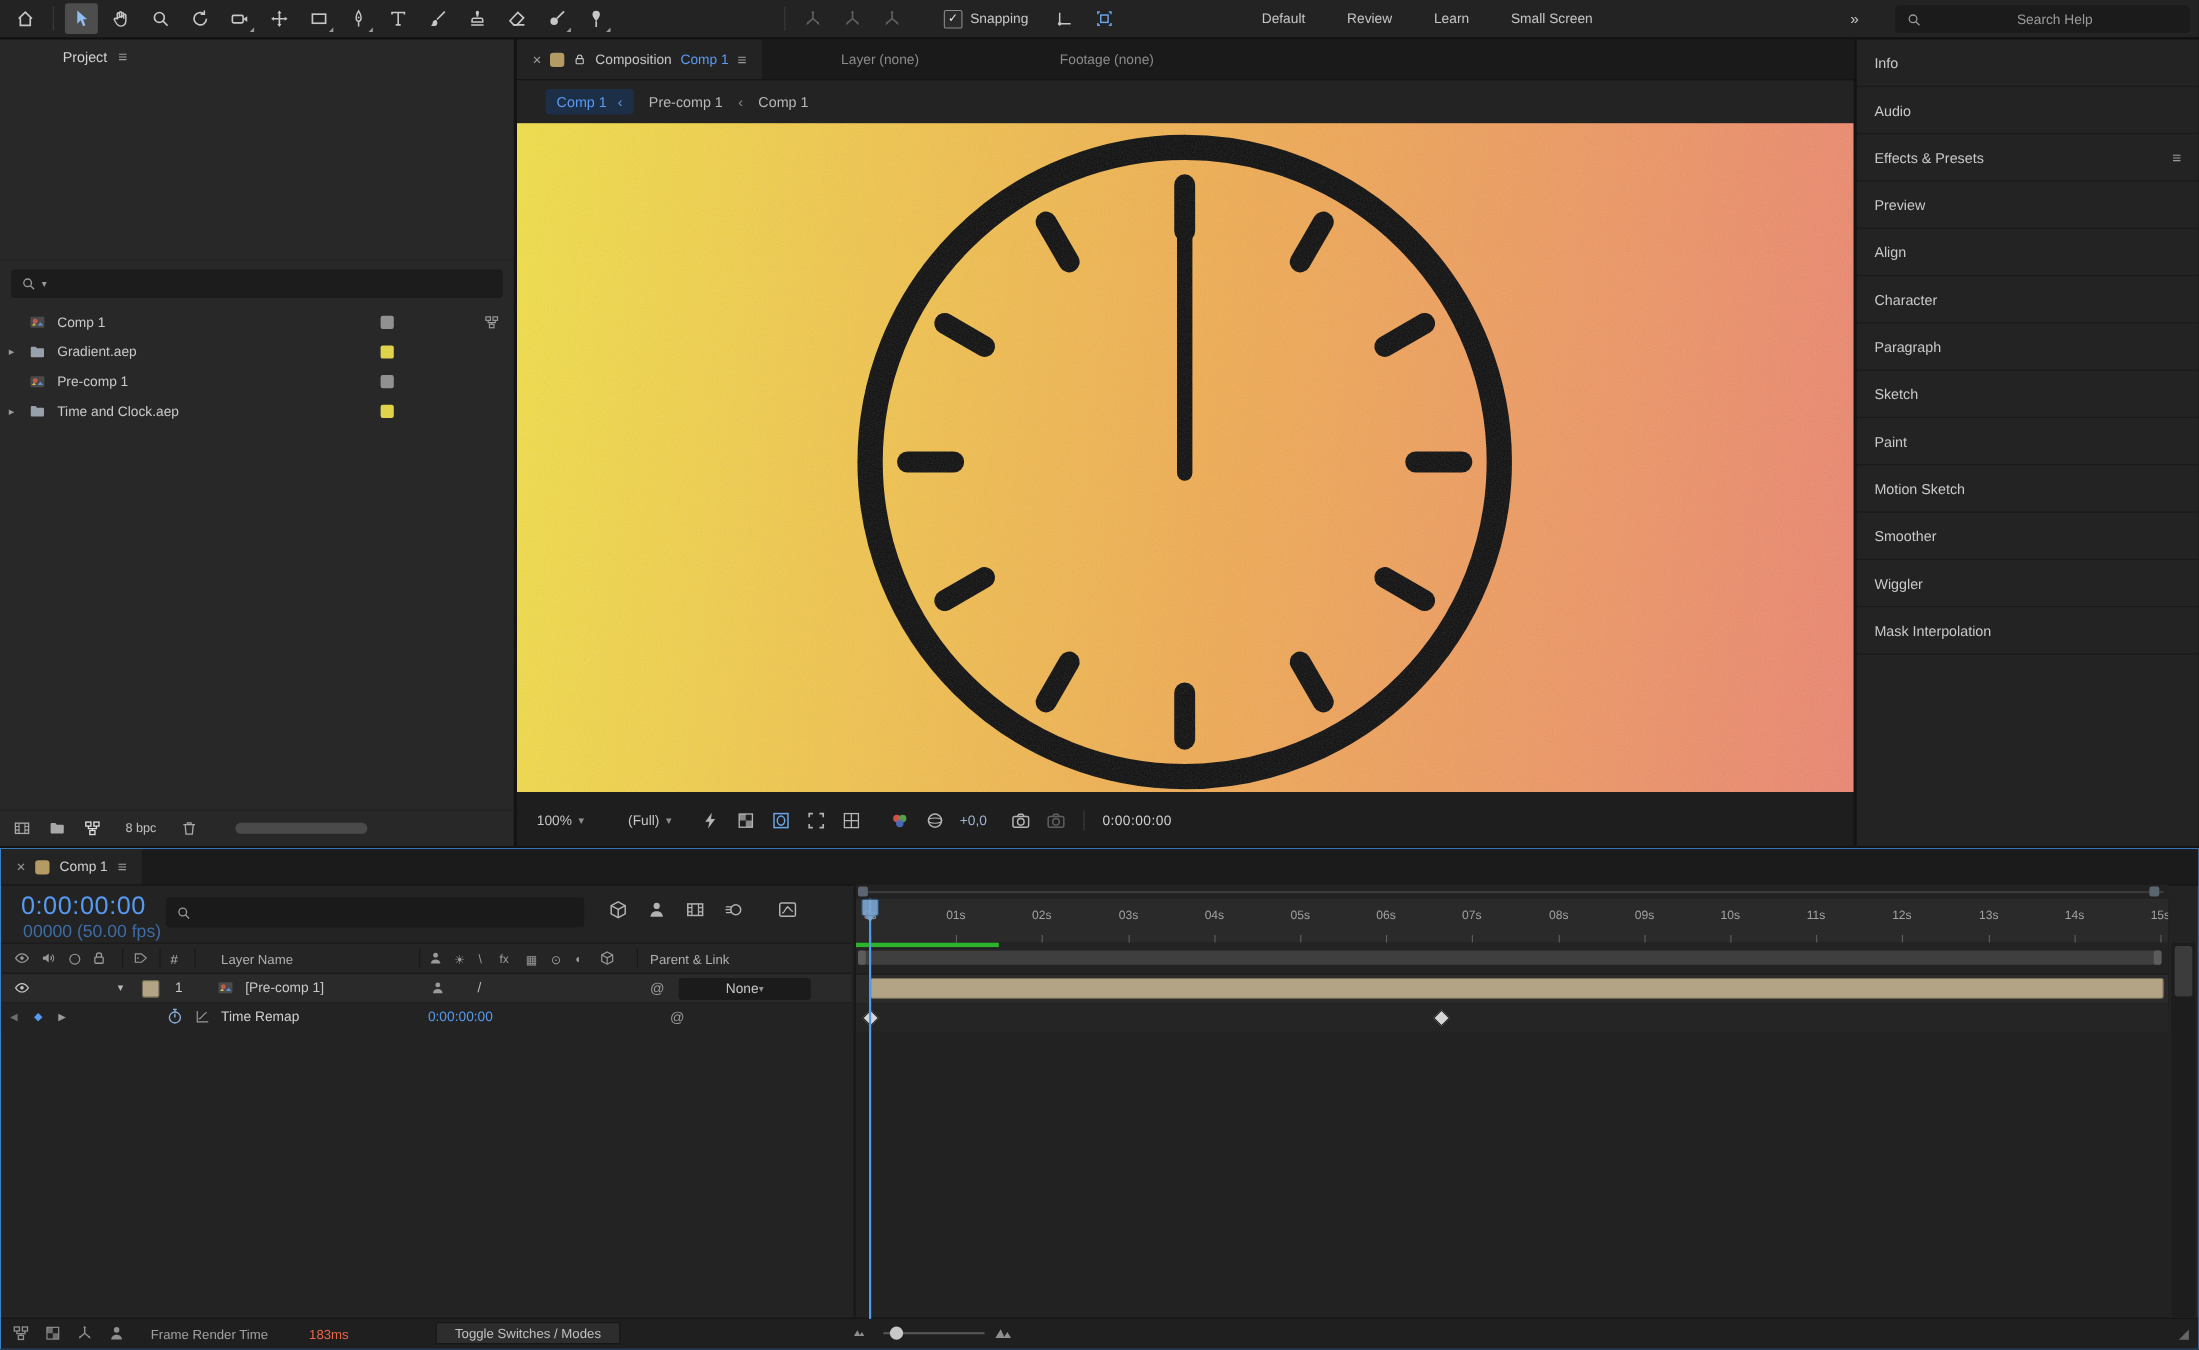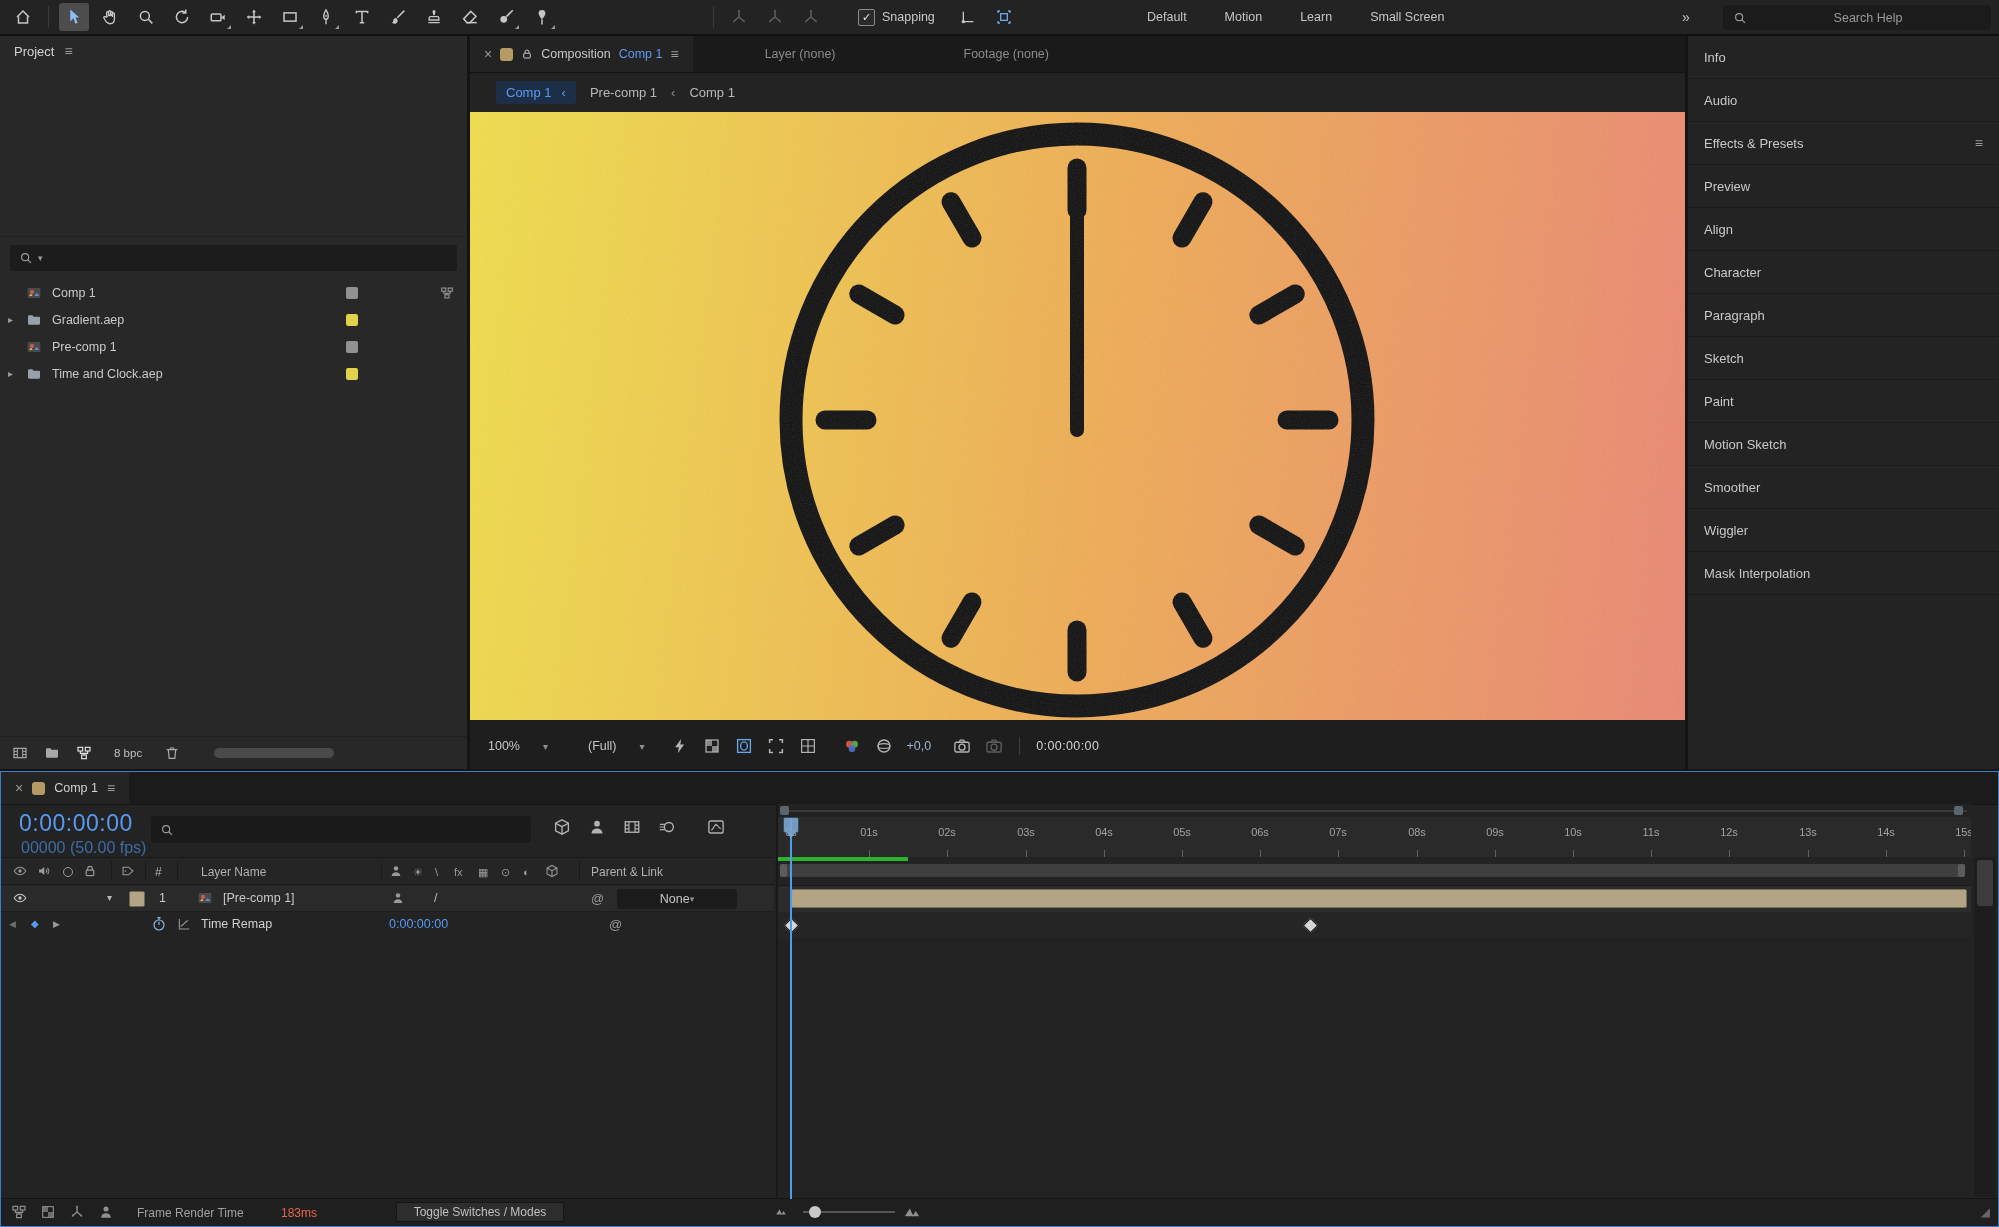--- a/index.html
+++ b/index.html
@@ -28,21 +28,21 @@
   .tb-overflow{position:absolute;left:1682px;top:0;height:34px;display:flex;align-items:center;
         color:#c6c6c6;font-size:14px;}
   .help-search{position:absolute;right:8px;top:5px;width:268px;height:25px;background:#1b1b1b;
         border-radius:4px;display:flex;align-items:center;gap:8px;padding:0 10px;box-sizing:border-box;color:#9a9a9a;}
   .help-search input{flex:1;background:transparent;border:none;outline:none;color:#bbb;
         font:inherit;padding:0;text-align:center;}
   .help-search input::placeholder{color:#9a9a9a;}
 
   
   .project{position:absolute;left:0;top:36px;width:467px;height:733px;background:#282828;}
-  .panel-head{height:30px;display:flex;align-items:center;gap:10px;padding:0 14px;color:#d2d2d2;font-size:13px;}
+  .panel-head{height:30px;display:flex;align-items:center;gap:10px;padding:0 14px;color:#d2d2d2;font-size:13px;margin-left:43px;}
   .menu-glyph{color:#9a9a9a;font-size:14px;}
   .proj-preview{height:170px;border-bottom:1px solid #222;}
   .proj-search{margin:8px 10px;height:26px;background:#1c1c1c;border-radius:3px;
         display:flex;align-items:center;gap:5px;padding:0 9px;color:#9a9a9a;}
   .proj-cols{position:relative;height:24px;background:#2d2d2d;border-top:1px solid #202020;
         border-bottom:1px solid #202020;font-size:12px;color:#b4b4b4;}
   .proj-cols .cname{position:absolute;left:30px;top:5px;}
   .proj-cols .ctag{position:absolute;left:344px;top:5px;color:#9a9a9a;}
   .proj-cols .ccomment{position:absolute;left:374px;top:5px;}
   .pcol-div{position:absolute;top:3px;bottom:3px;width:1px;background:#404040;}
@@ -71,21 +71,21 @@
   .ghost2{margin-left:100px;}
   .vcrumbs{height:39px;background:#232323;display:flex;align-items:center;gap:14px;padding:0 26px;font-size:13px;}
   .crumb-pill{display:flex;align-items:center;gap:10px;background:#1c2f47;border-radius:3px;
         padding:4px 10px;color:#5b9af2;}
   .crumb{color:#b8b8b8;}
   .crumb-sep{color:#8a8a8a;}
   .vport{position:absolute;left:0;top:76px;width:1215px;height:608px;overflow:hidden;
         background:linear-gradient(97deg,#f1df49 0%,#f0ac53 52%,#ec8672 100%);}
   .vport svg.layer-fill{position:absolute;left:0;top:0;}
   .vbar{position:absolute;left:0;top:691px;right:0;height:38px;display:flex;align-items:center;padding:0 18px;color:#c6c6c6;}
-  .vdd{display:flex;align-items:center;gap:23px;}
+  .vdd{display:flex;align-items:center;gap:6px;}
   .vdd .chev{color:#8f8f8f;font-size:10px;}
   .vbar-ic{color:#b4b4b4;margin-left:14px;flex:none;}
   .vbar-ic.on{color:#6aa5e8;}
   .vbar-sep{width:1px;height:18px;background:#3c3c3c;margin-left:16px;}
   .vtime{margin-left:16px;color:#d2d2d2;letter-spacing:.4px;}
 
   
   .rightpanel{position:absolute;left:1688px;top:36px;width:311px;height:733px;background:#232323;}
   .rp-row{height:43px;box-sizing:border-box;border-bottom:1px solid #191919;display:flex;
         align-items:center;justify-content:space-between;padding:0 16px;font-size:13px;color:#c9c9c9;}
@@ -441,21 +441,21 @@
         </div>
       <div class="tool" style="color:#6aa5e8">
           <svg class="ic i16">
             <use href="#s-snapbox"></use>
           </svg>
         </div>
     </div>
 
     <div class="workspaces">
       <span class="ws">Default</span>
-      <span class="ws">Motion</span>
+      <span class="ws">Review</span>
       <span class="ws">Learn</span>
       <span class="ws">Small Screen</span>
     </div>
     <div class="tb-overflow">»</div>
 
     <div class="help-search">
       <svg class="ic i14">
           <use href="#s-search"></use>
         </svg>
       <input type="text" placeholder="Search Help" style="">

